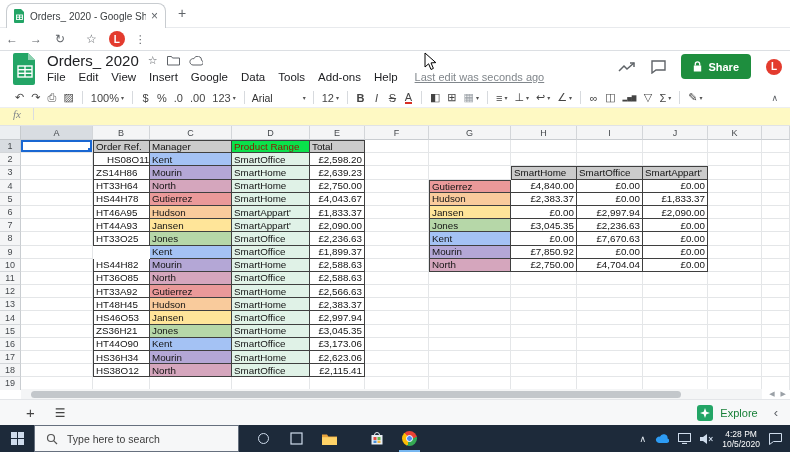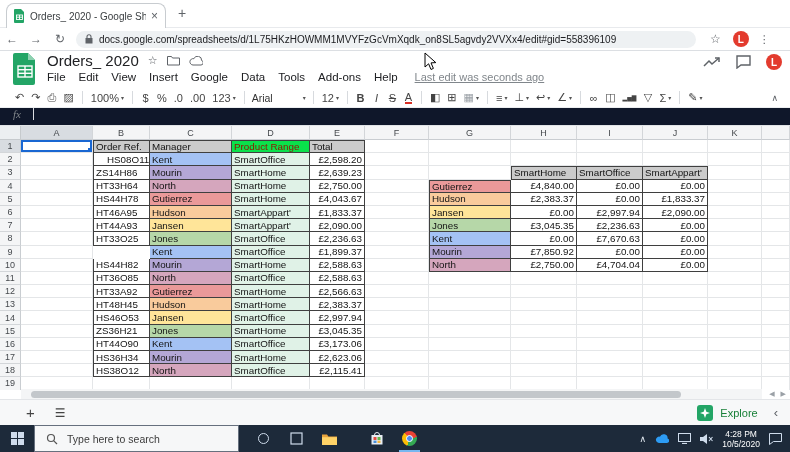--- a/index.html
+++ b/index.html
@@ -45,21 +45,21 @@
   .ti{min-width:15px;text-align:center;font-size:11px;color:#444;padding:0 3px;display:flex;align-items:center;justify-content:center}
   .sep{width:1px;height:13px;background:#d7dade;margin:0 4px}
   .caret{font-size:6px;color:#555;margin-left:2px}
   .tbold{font-weight:bold}.tital{font-style:italic}.tstrk{text-decoration:line-through}
   .tcolor{border-bottom:2px solid #d93025;line-height:10px}
   .fontsel{width:58px;display:flex;align-items:center;justify-content:space-between;font-size:10.5px;color:#333;padding:0 2px}
   .chartg{font-size:6px;letter-spacing:0}
   .tbend{margin-left:auto;margin-right:12px;color:#5f6368;font-size:9px}
 
   
-  .fxbar{position:absolute;top:108px;left:0;right:0;height:18px;background:#0f172a;border-bottom:1px solid #e0e3e6;
+  .fxbar{position:absolute;top:108px;left:0;right:0;height:18px;background:#fef9c3;border-bottom:1px solid #e0e3e6;
          display:flex;align-items:flex-start}
   .fxlabel{font-family:"Liberation Serif",serif;font-style:italic;font-size:11px;color:#80868b;margin-left:13px}
   .fxdiv{width:1px;height:12px;background:#dadce0;margin-left:12px}
 
   
   .gridwrap{position:absolute;top:126px;left:0;width:790px;height:264px;overflow:hidden;background:#fff}
   .grow{display:flex}
   .corner{width:21px;min-width:21px;height:14px;background:#eceff1;border-right:1px solid #c6cacd;border-bottom:1px solid #c6cacd}
   .ch{height:14px;background:#f4f5f6;border-right:1px solid #d3d6d9;border-bottom:1px solid #c9cdd1;
       font-size:9px;color:#45494d;display:flex;align-items:center;justify-content:center}
@@ -129,27 +129,20 @@
       <span class="btab-title">Orders_ 2020 - Google Sheets</span>
       <span class="btab-close">×</span>
     </div>
     <span class="newtab">+</span>
   </div>
 
   <div class="navbar">
     <span class="navic">←</span>
     <span class="navic">→</span>
     <span class="navic">↻</span>
-    <div class="urlpill">
-      <svg width="8" height="10" viewBox="0 0 8 10">
-          <rect x="0.5" y="4" width="7" height="5.5" fill="#5f6368"></rect>
-          <path d="M2 4 V2.8 a2 2 0 0 1 4 0 V4" fill="none" stroke="#5f6368" stroke-width="1.1"></path>
-        </svg>
-      <span class="urltext">docs.google.com/spreadsheets/d/1L75HKzHOWMM1MVYFzGcVmXqdk_on8SL5agvdy2VVXx4/edit#gid=558396109</span>
-    </div>
     <span class="navstar">☆</span>
     <div class="avatar" style="margin-left:12px">L</div>
     <span class="kebab">⋮</span>
   </div>
 
   <div class="appheader">
     <div class="slogo">
       <svg width="24" height="32" viewBox="0 0 24 32">
           <path d="M2 0 h13 l7 7 v23 a2 2 0 0 1 -2 2 H2 a2 2 0 0 1 -2 -2 V2 a2 2 0 0 1 2 -2 Z" fill="#23a566"></path>
           <path d="M15 0 l7 7 h-7 Z" fill="#8ed1b1"></path>
@@ -184,20 +177,27 @@
       </div>
     </div>
     <div class="hdr-right">
       <svg width="18" height="12" viewBox="0 0 18 12">
           <polyline points="1,10 6,5 9,8 16,2" fill="none" stroke="#5f6368" stroke-width="1.5"></polyline>
           <polyline points="12,2 16,2 16,6" fill="none" stroke="#5f6368" stroke-width="1.5"></polyline>
         </svg>
       <svg width="15" height="14" viewBox="0 0 15 14">
           <path d="M1 1 h13 v9 h-9 l-4 3 Z" fill="none" stroke="#5f6368" stroke-width="1.4"></path>
         </svg>
+      <div class="sharebtn">
+        <svg width="9" height="11" viewBox="0 0 9 11">
+            <rect x="0.8" y="4.5" width="7.4" height="6" fill="#fff"></rect>
+            <path d="M2.3 4.5 V3 a2.2 2.2 0 0 1 4.4 0 V4.5" fill="none" stroke="#fff" stroke-width="1.3"></path>
+          </svg>
+        <span>Share</span>
+      </div>
       <div class="avatar">L</div>
     </div>
   </div>
 
   <div class="toolbar">
     <span class="ti">↶</span>
     <span class="ti">↷</span>
     <span class="ti">⎙</span>
     <span class="ti">▨</span>
     <span class="sep"></span>

